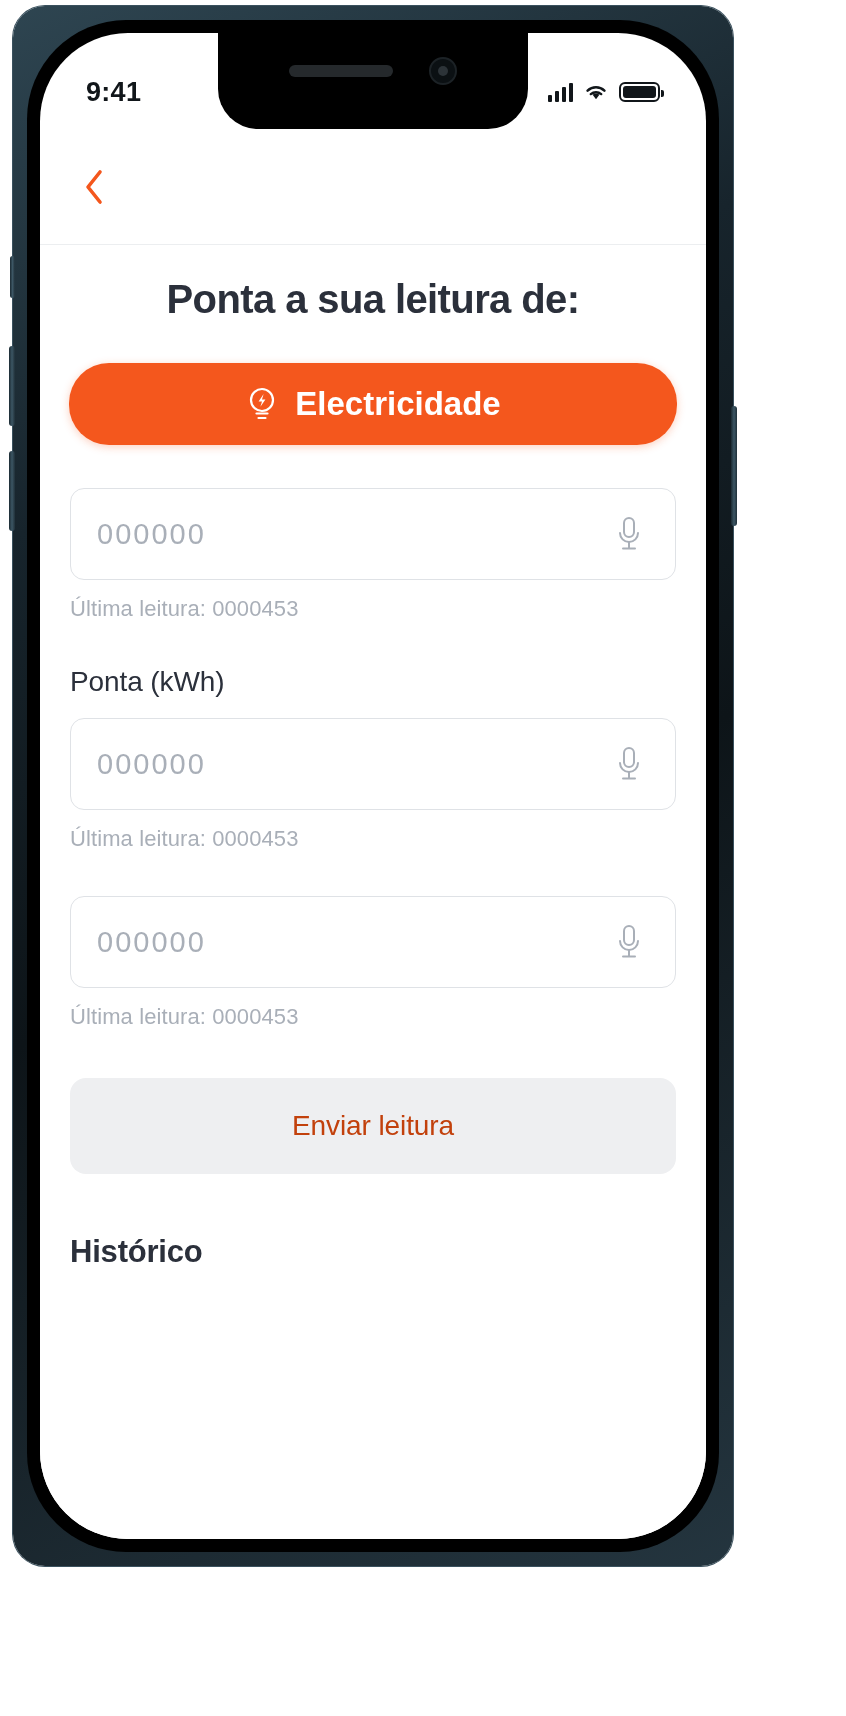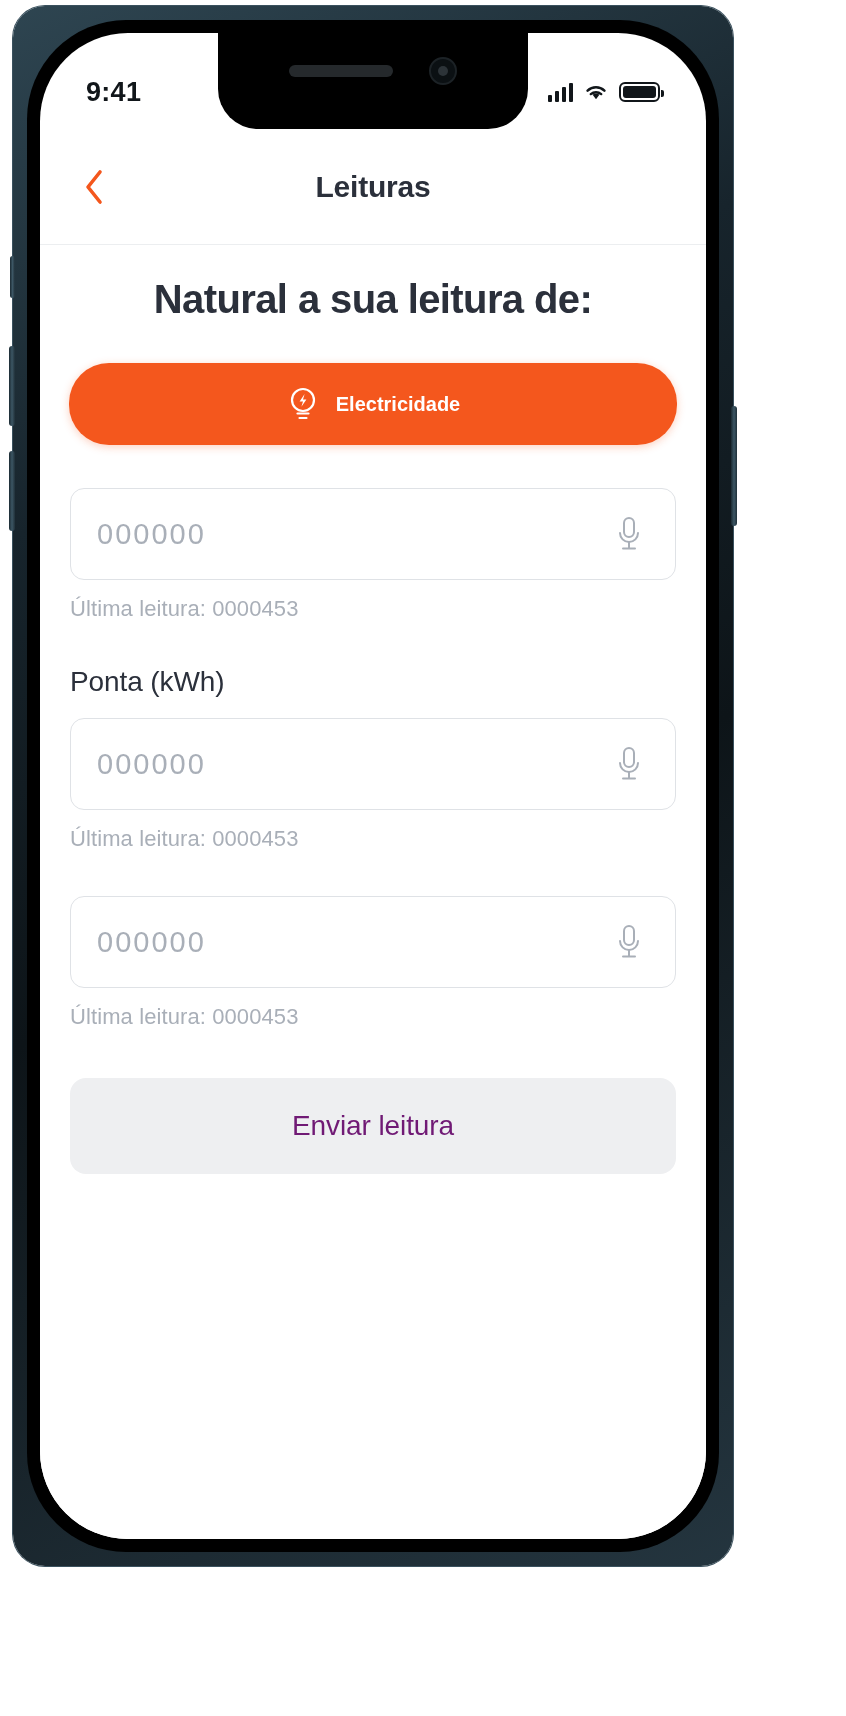--- a/index.html
+++ b/index.html
@@ -218,21 +218,21 @@
     position: relative;
   }
   .toggle-tab {
     flex: 1;
     display: flex;
     align-items: center;
     justify-content: center;
     gap: 16px;
     border-radius: 40px;
     cursor: pointer;
-    font-size: 20px;
+    font-size: 33px;
     border: none;
     background: none;
   }
   .toggle-tab.active {
     background: #f4571d;
     color: #ffffff;
     font-weight: bold;
     margin: -1.6px;
     box-shadow: 0 2px 8px rgba(244,87,29,0.28);
   }
@@ -292,21 +292,21 @@
   }
 
   
   #submit-button {
     margin-top: 48px;
     width: 100%;
     height: 96px;
     border: none;
     border-radius: 16px;
     background: #eeeff1;
-    color: #701a75;
+    color: #c2410c;
     font-family: "Liberation Sans", sans-serif;
     font-size: 28px;
     cursor: not-allowed;
     letter-spacing: -0.1px;
   }
 
   #history-heading {
     margin-top: 60px;
     font-size: 31px;
     font-weight: bold;
@@ -351,27 +351,26 @@
           </div>
         </div>
       </div>
 
       <div id="app-header">
         <button id="back-button">
           <svg width="24" height="40" viewBox="0 0 24 40">
             <path d="M18 5 L6 20 L18 35" stroke="#f4571d" stroke-width="3.6" fill="none" stroke-linecap="round" stroke-linejoin="round"></path>
           </svg>
         </button>
-        <div id="page-title">Leituras</div>
       </div>
 
       <div id="content">
 
 
-        <div id="section-heading">Natural a sua leitura de:</div>
+        <div id="section-heading">Ponta a sua leitura de:</div>
 
         
         <div id="energy-toggle">
 
           <button class="toggle-tab active">
             <svg width="34" height="38" viewBox="0 0 34 38">
               <circle cx="17" cy="15" r="11" stroke="#ffffff" stroke-width="2.2" fill="none"></circle>
               <path d="M18.6 9 L13.6 16.4 L17 16.4 L15.4 21.8 L20.4 14.4 L17 14.4 Z" fill="#ffffff"></path>
               <path d="M11.5 28.5 H22.5" stroke="#ffffff" stroke-width="2.2" stroke-linecap="round"></path>
               <path d="M13.5 33 H20.5" stroke="#ffffff" stroke-width="2.2" stroke-linecap="round"></path>
@@ -426,18 +425,19 @@
                 <path d="M13 28 V34" stroke="#a9afb8" stroke-width="2" stroke-linecap="round"></path>
                 <path d="M7 34.5 H19" stroke="#a9afb8" stroke-width="2" stroke-linecap="round"></path>
               </svg>
             </button>
           </div>
           <div class="field-hint">Última leitura: 0000453</div>
         </div>
 
         <button id="submit-button" disabled="">Enviar leitura</button>
 
+        <div id="history-heading">Histórico</div>
 
       </div>
 
     </div>
   </div>
 </div>
 
 </body></html>

